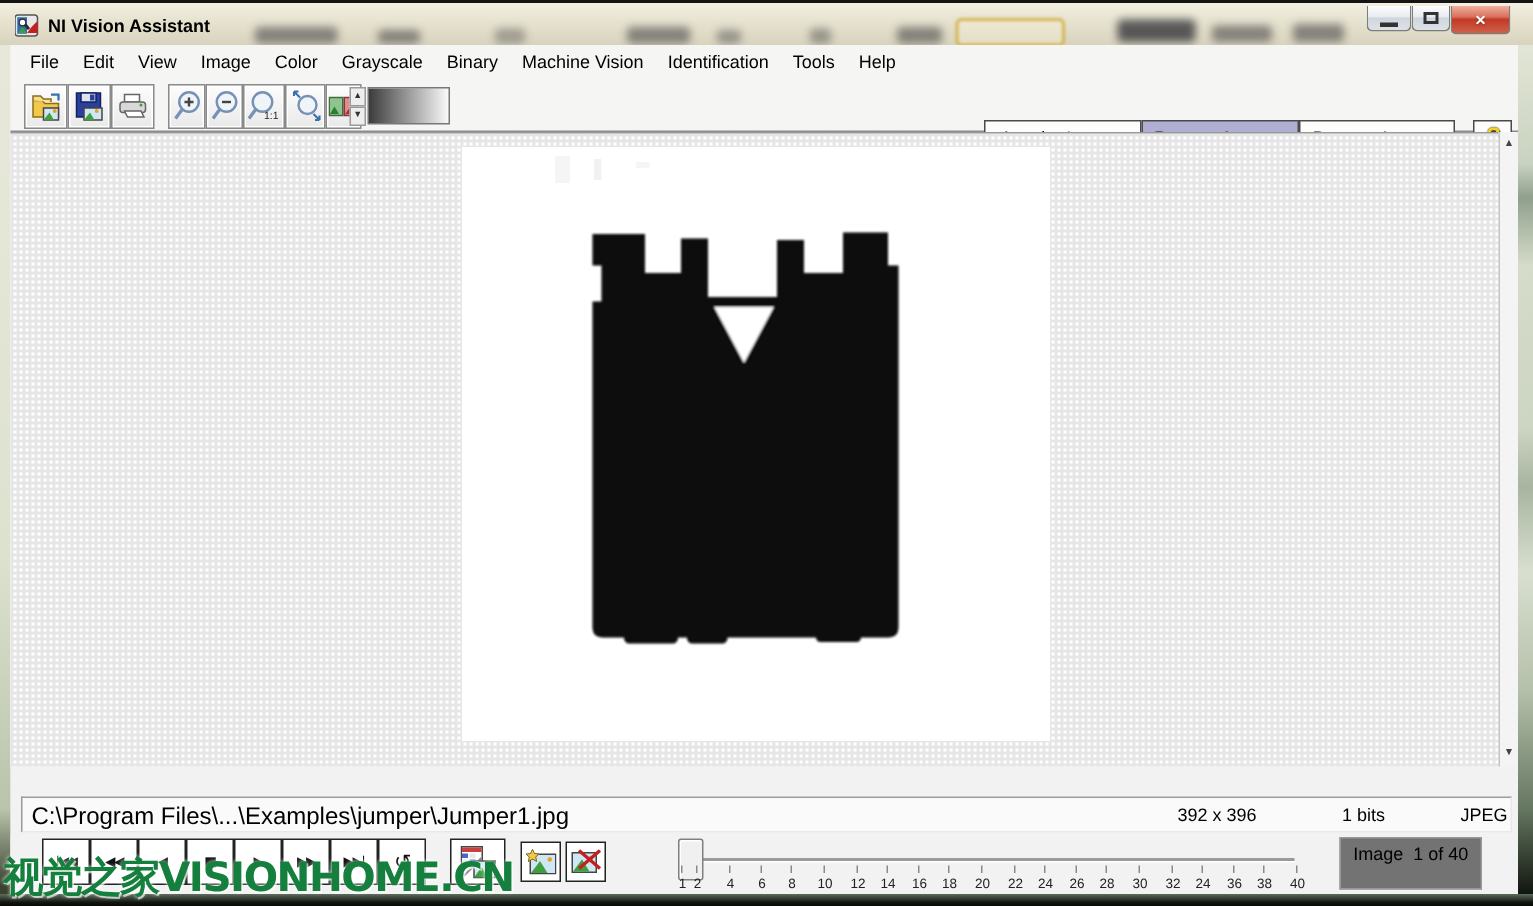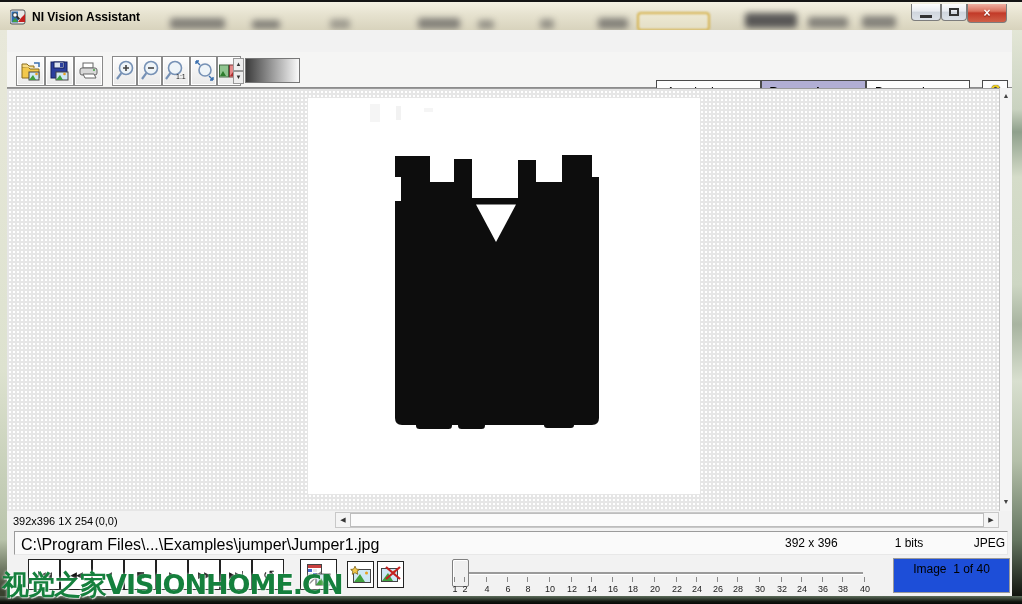--- a/index.html
+++ b/index.html
@@ -95,22 +95,22 @@
   .sqbtn { position:absolute; background:#fff; border:1px solid #222; display:flex; align-items:center; justify-content:center; }
 
   .slider-area { position:absolute; left:443px; top:0; width:432px; height:39px; }
   .slider-track { position:absolute; left:18px; top:15px; width:395px; height:2px; background:#9a9a9a;
                   box-shadow:0 1px 0 #fff; }
   .slider-thumb { position:absolute; left:2px; top:2px; width:17px; height:28px; background:#f0f0f0;
                   border:1px solid #808080; border-radius:2px; box-shadow:inset 1px 1px 0 #fff; }
   .tick-label { position:absolute; top:27px; width:22px; text-align:center; font-size:9px; color:#222; }
   .tick-label::before { content:""; position:absolute; left:10px; top:-7px; width:1px; height:5px; background:#8a8a8a; }
 
-  .counter-box { position:absolute; left:886px; top:1px; width:117px; height:35px; border:1px solid #999;
-                 background:#1d4ed8; text-align:center; padding-top:3px; font-size:12px; white-space:pre; }
+  .counter-box { position:absolute; left:886px; top:1px; width:95px; height:35px; border:1px solid #999;
+                 background:#737373; text-align:center; padding-top:3px; font-size:12px; white-space:pre; }
 
   .watermark { position:absolute; left:2px; top:567px; z-index:60; font-family:"DejaVu Sans",sans-serif;
                font-size:27px; font-weight:bold; letter-spacing:-1px; color:#15803d;
                text-shadow:0 0 3px rgba(255,255,255,.95), 1px 1px 0 rgba(255,255,255,.6); }
 
   .icon-svg { display:block; }
 </style>
 </head>
 <body>
 
@@ -150,20 +150,33 @@
         <span>×</span>
       </div>
   </div>
 
   <div class="border-left"></div>
   <div class="border-right"></div>
   <div class="border-bottom"></div>
 
   <div class="client">
 
+    <div class="menubar">
+      <span class="menu-item">File</span>
+      <span class="menu-item">Edit</span>
+      <span class="menu-item">View</span>
+      <span class="menu-item">Image</span>
+      <span class="menu-item">Color</span>
+      <span class="menu-item">Grayscale</span>
+      <span class="menu-item">Binary</span>
+      <span class="menu-item">Machine Vision</span>
+      <span class="menu-item">Identification</span>
+      <span class="menu-item">Tools</span>
+      <span class="menu-item">Help</span>
+    </div>
 
     <div class="toolbar">
       <div class="tbtn" style="left:9px;width:29px;">
         <svg class="icon-svg" width="22" height="20" viewBox="0 0 22 20">
           <path d="M2,6 L8,6 L10,8 L19,8 L19,17 L2,17 Z" fill="#f2c84b" stroke="#8a6d1d"></path>
           <path d="M2,6 L2,3 L7,3 L9,5 L14,5 L14,7" fill="#f8dd86" stroke="#8a6d1d"></path>
           <path d="M14,2 L19,2 L19,6" fill="none" stroke="#3a6fae" stroke-width="1.5"></path>
           <rect x="9" y="11" width="10" height="8" fill="#cfe7f5" stroke="#444"></rect>
           <polygon points="9,19 13,14 16,19" fill="#3f9f3f"></polygon>
           <circle cx="16.5" cy="13" r="1.3" fill="#e8a020"></circle>
@@ -263,29 +276,20 @@
             <rect x="236" y="324" width="30" height="6" rx="3" fill="#0c0c0c"></rect>
           </g>
         </svg>
       </div>
     </div>
     <div class="vscroll">
       <span class="arr" style="top:2px;">▲</span>
       <span class="arr" style="top:408px;">▼</span>
     </div>
 
-    <div class="statusrow">
-      <span class="status-text" style="left:6px;">392x396 1X 254</span>
-      <span class="status-text" style="left:88px;">(0,0)</span>
-      <div class="hscroll">
-        <span class="arr" style="left:0;">◀</span>
-        <div class="hthumb"></div>
-        <span class="arr" style="right:0;">▶</span>
-      </div>
-    </div>
 
     <div class="filerow">
       <span class="filepath">C:\Program Files\...\Examples\jumper\Jumper1.jpg</span>
       <span class="fi-dims">392 x 396</span>
       <span class="fi-bits">1 bits</span>
       <span class="fi-format">JPEG</span>
     </div>
 
     <div class="bottombar">
       <div class="navbtn" style="left:21px;">

